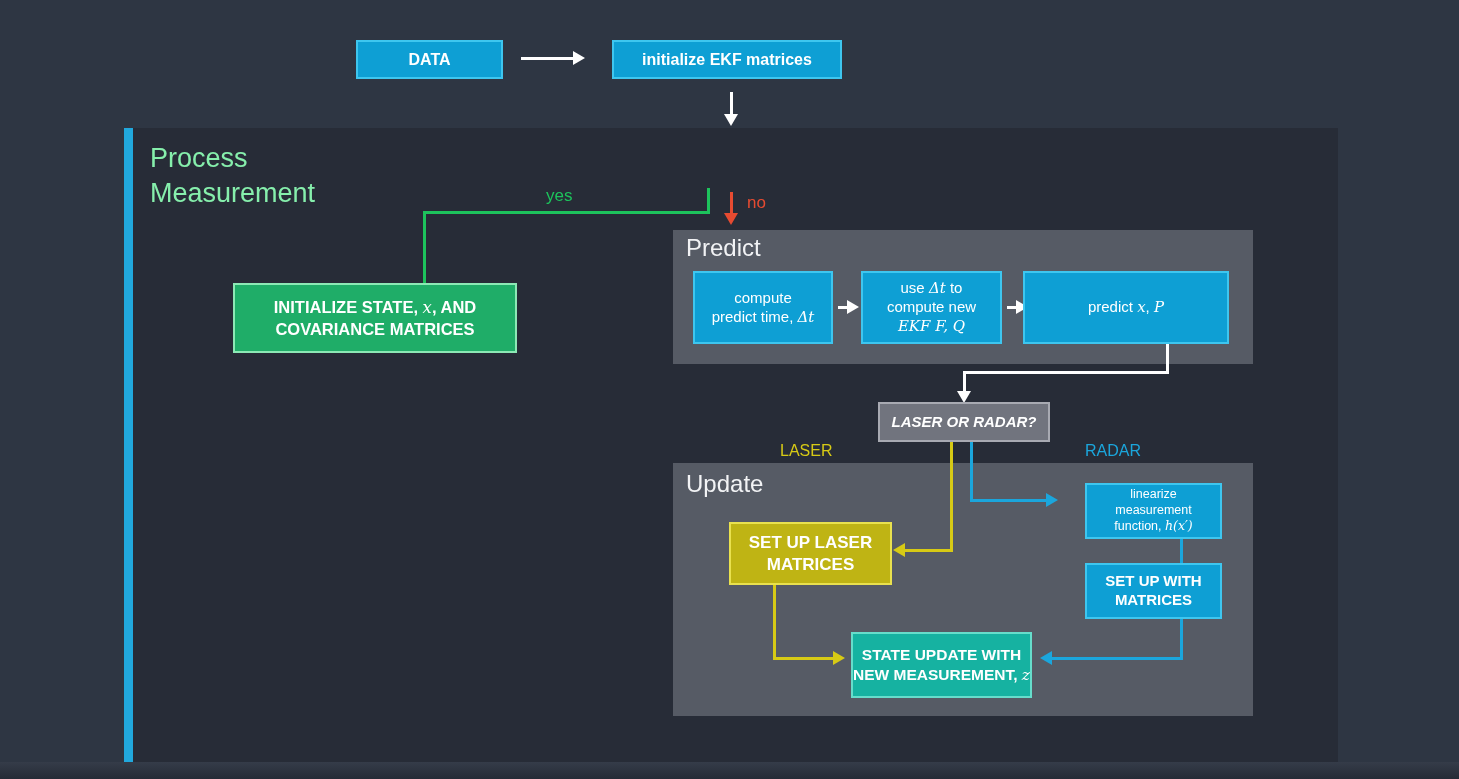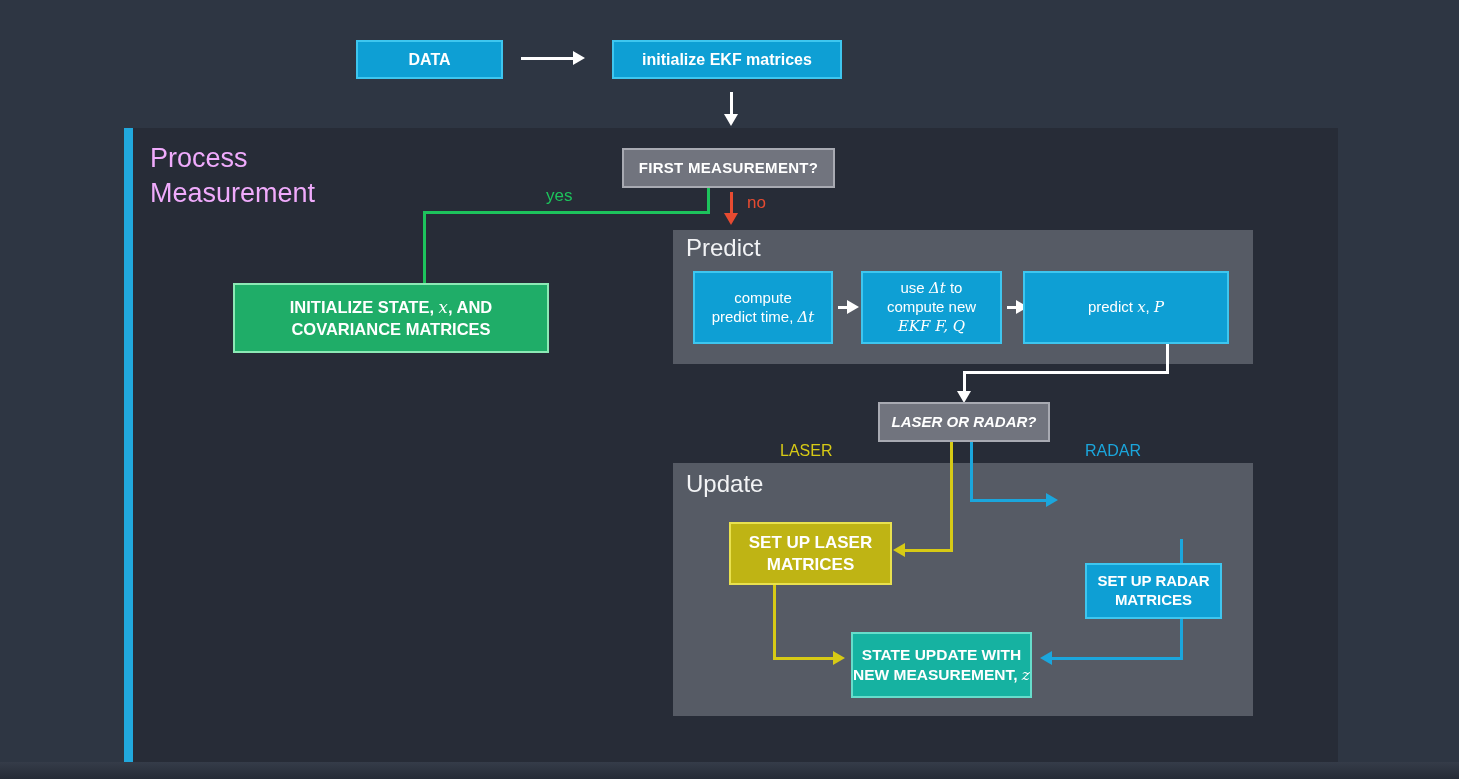--- a/index.html
+++ b/index.html
@@ -24,21 +24,21 @@
   .node-green { background:var(--c-green_fill); border:2px solid var(--c-green_border); }
   .node-yellow{ background:var(--c-yellow_fill);border:2px solid var(--c-yellow_border); }
   .node-teal  { background:var(--c-teal_fill);  border:2px solid var(--c-teal_border);justify-content:flex-end; }
 
   .t-bold { font-weight:bold; }
   .fs15 { font-size:15px; }
   .fs16 { font-size:16px; }
   .fs17 { font-size:17px; }
   .fs13 { font-size:12.5px; }
 
-  .big-title { font-size:27px; line-height:35px; color:#f0abfc; font-weight:400; }
+  .big-title { font-size:27px; line-height:35px; color:#86efac; font-weight:400; }
   .panel-title { font-size:24px; color:#f2f3f5; font-weight:400; }
 
   .math { font-family:"DejaVu Serif", serif; font-style:italic; font-weight:normal; }
   .node .math { font-weight:normal; }
 
   .seg { position:absolute; background: currentColor; }
   .ah { position:absolute; width:0; height:0; border:solid transparent; }
   .ah-right { border-width:7px 0 7px 12px; border-left-color: currentColor; }
   .ah-left  { border-width:7px 12px 7px 0; border-right-color: currentColor; }
   .ah-down  { border-width:12px 7px 0 7px; border-top-color: currentColor; }
@@ -67,42 +67,39 @@
   <div style="color:var(--c-white);">
     <div class="seg" style="left:730px;top:92px;width:3px;height:23px;"></div>
     <div class="ah ah-down" style="left:724px;top:114px;"></div>
   </div>
 
   <div class="abs big-title" style="left:150px;top:141px;">
     <div>Process</div>
     <div>Measurement</div>
   </div>
 
-  <div class="abs node node-gray t-bold fs15" style="left:622px;top:148px;width:213px;height:40px;letter-spacing:0.3px;">
-    <span>FIRST MEASUREMENT?</span>
-  </div>
 
   <div style="color:var(--c-green_line);">
     <div class="seg" style="left:707px;top:188px;width:3px;height:26px;"></div>
     <div class="seg" style="left:423px;top:211px;width:287px;height:3px;"></div>
     <div class="seg" style="left:423px;top:211px;width:3px;height:72px;"></div>
   </div>
   <div class="abs fs17" style="left:546px;top:186px;color:var(--c-green_line);">
     <span>yes</span>
   </div>
 
   <div style="color:var(--c-red);">
     <div class="seg" style="left:730px;top:192px;width:3px;height:22px;"></div>
     <div class="ah ah-down" style="left:724px;top:213px;"></div>
   </div>
   <div class="abs fs17" style="left:747px;top:193px;color:var(--c-red);">
     <span>no</span>
   </div>
 
-  <div class="abs node node-green t-bold" style="left:233px;top:283px;width:316px;height:70px;font-size:16.5px;">
+  <div class="abs node node-green t-bold" style="left:233px;top:283px;width:284px;height:70px;font-size:16.5px;">
     <div>
       <div><span>INITIALIZE STATE, </span><span class="math">x</span><span>, AND</span></div>
       <div>COVARIANCE MATRICES</div>
     </div>
   </div>
 
   <div class="abs subpanel" style="left:673px;top:230px;width:580px;height:134px;"></div>
   <div class="abs panel-title" style="left:686px;top:234px;">
     <span>Predict</span>
   </div>
@@ -165,28 +162,35 @@
     <div class="ah ah-right" style="left:1046px;top:493px;"></div>
   </div>
 
   <div class="abs node node-yellow t-bold fs17" style="left:729px;top:522px;width:163px;height:63px;">
     <div>
       <div>SET UP LASER</div>
       <div>MATRICES</div>
     </div>
   </div>
 
+  <div class="abs node node-blue fs13" style="left:1085px;top:483px;width:137px;height:56px;">
+    <div>
+      <div>linearize</div>
+      <div>measurement</div>
+      <div><span>function, </span><span class="math">h(x′)</span></div>
+    </div>
+  </div>
 
   <div style="color:var(--c-blue_line);">
     <div class="seg" style="left:1180px;top:539px;width:3px;height:24px;"></div>
   </div>
 
   <div class="abs node node-blue t-bold fs15" style="left:1085px;top:563px;width:137px;height:56px;">
     <div>
-      <div>SET UP RADAR</div>
+      <div>SET UP WITH</div>
       <div>MATRICES</div>
     </div>
   </div>
 
   <div style="color:var(--c-yellow_line);">
     <div class="seg" style="left:773px;top:585px;width:3px;height:75px;"></div>
     <div class="seg" style="left:774px;top:657px;width:60px;height:3px;"></div>
     <div class="ah ah-right" style="left:833px;top:651px;"></div>
   </div>
 

